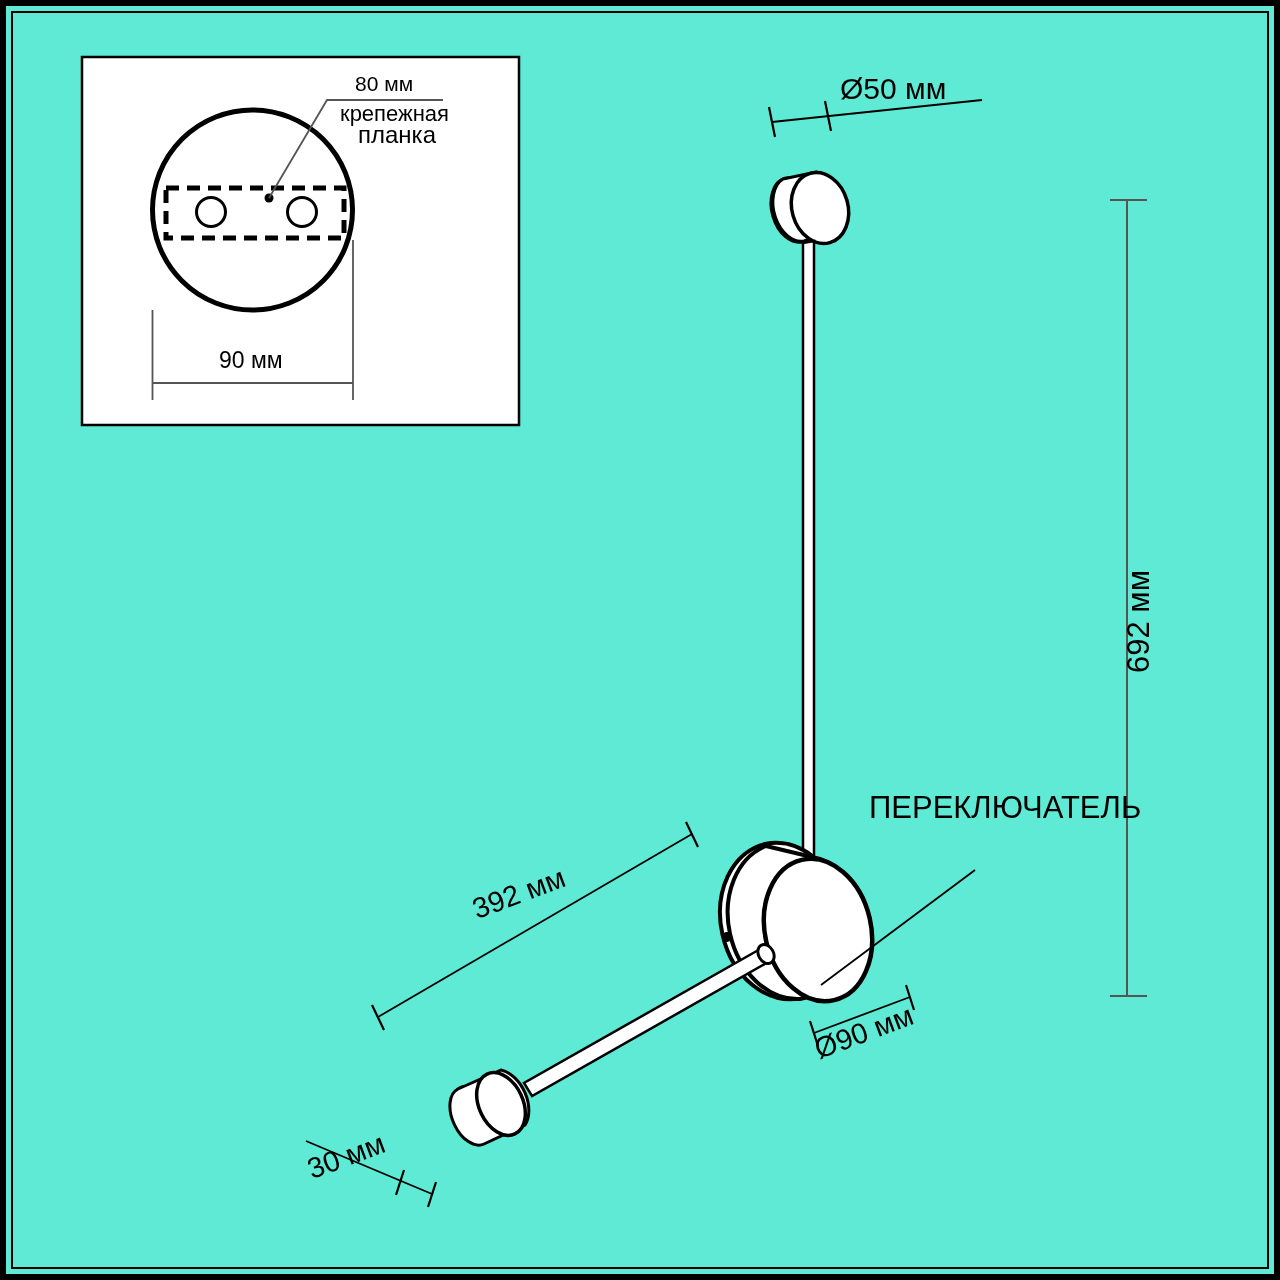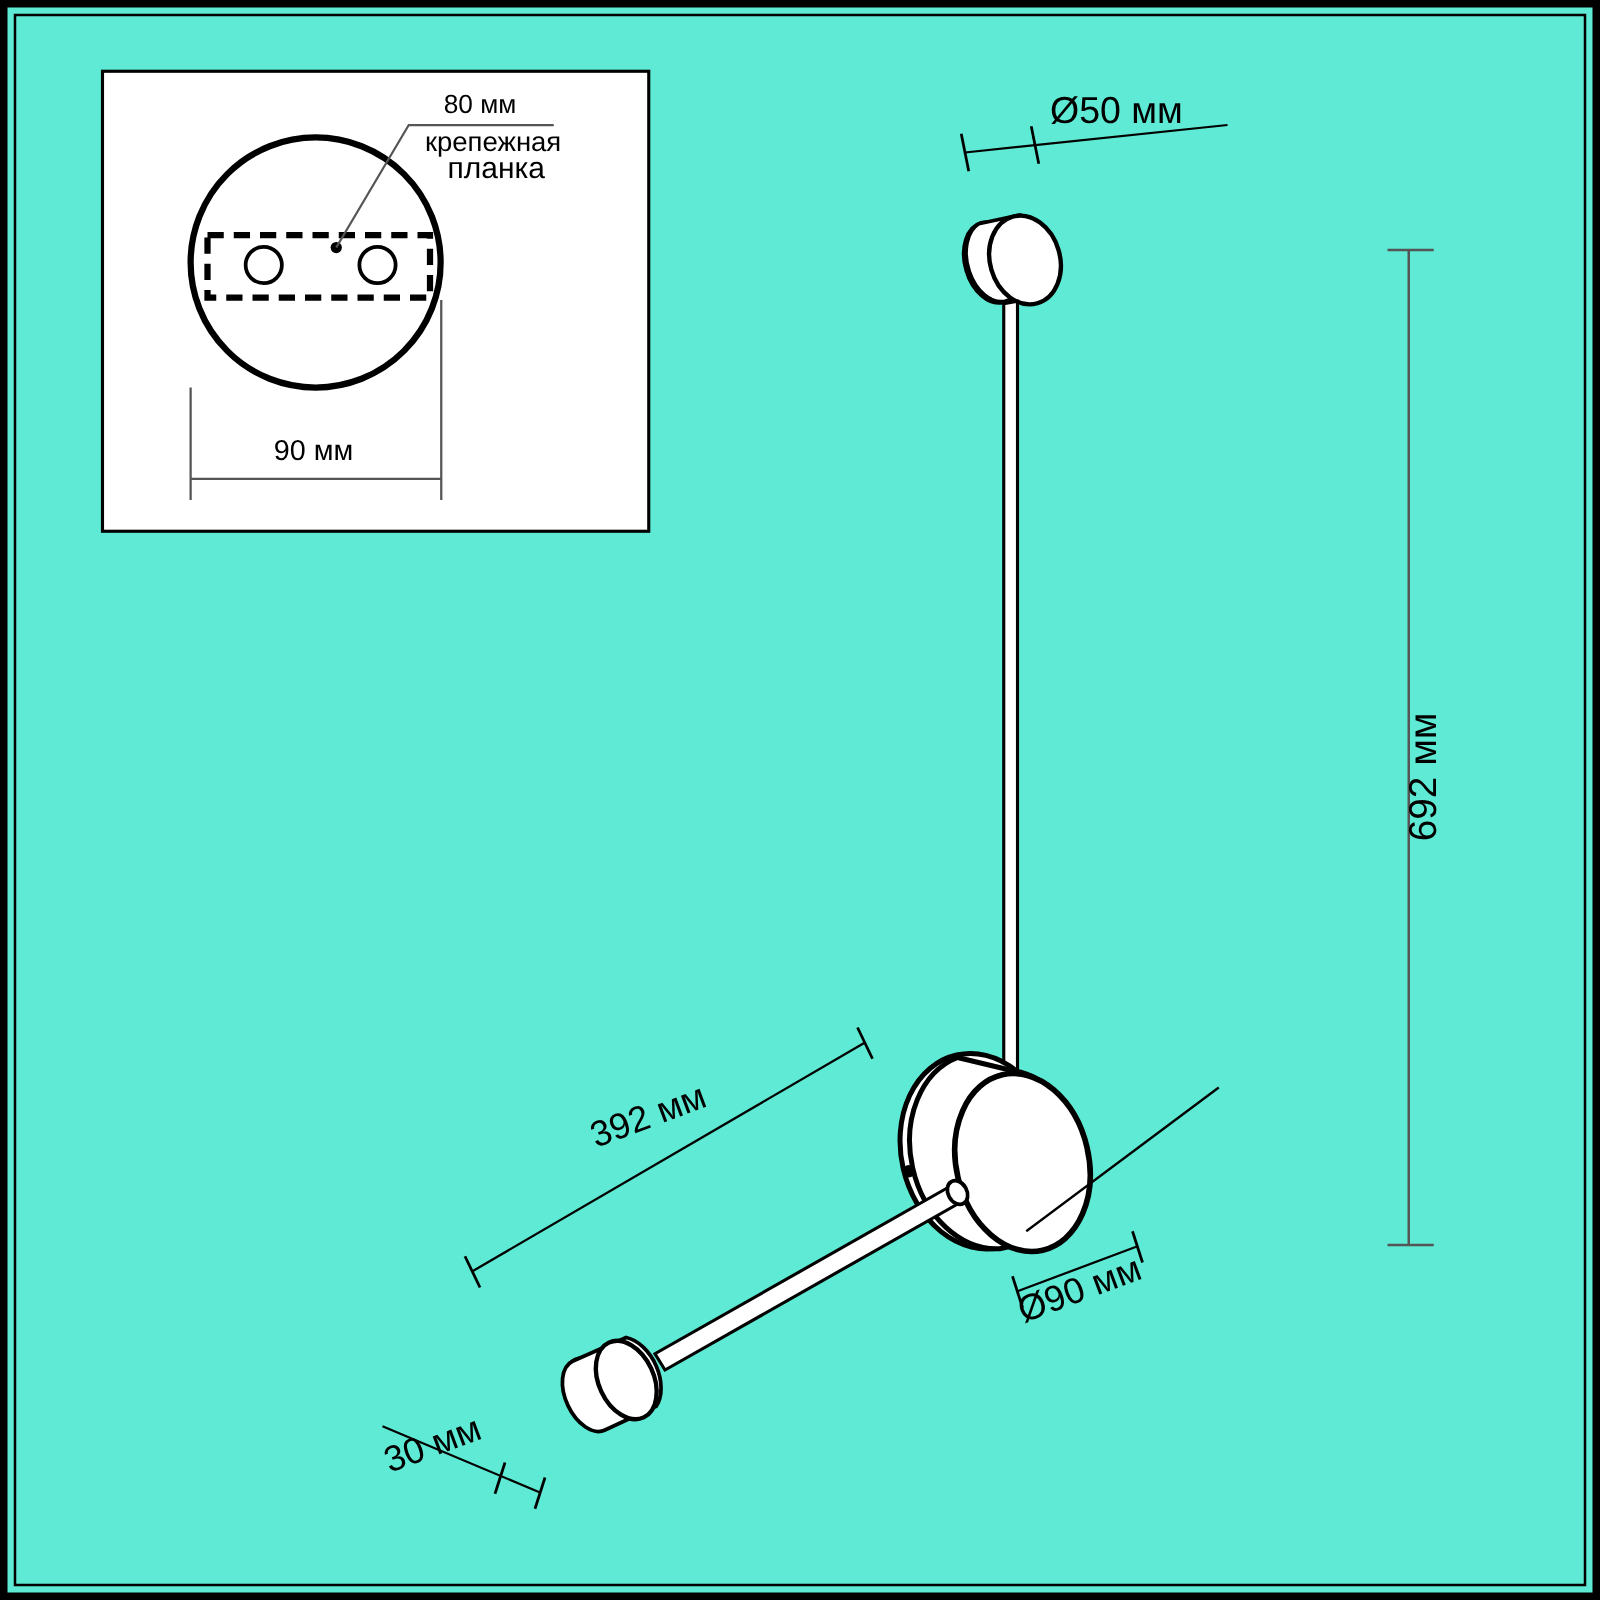--- a/index.html
+++ b/index.html
@@ -153,14 +153,15 @@
   <div class="lbl lbl-krep1">крепежная</div>
   <div class="lbl lbl-krep2">планка</div>
   <div class="lbl lbl-90">90 мм</div>
 
   <div class="lbl lbl-d50">Ø50 мм</div>
   <div class="lbl lbl-692">692 мм</div>
   <div class="lbl lbl-392">392 мм</div>
   <div class="lbl lbl-d90">Ø90 мм</div>
   <div class="lbl lbl-30">30 мм</div>
 
+  <div class="lbl lbl-sw1">ПЕРЕКЛЮЧАТЕЛЬ</div>
 
 </div>
 
 </body></html>

